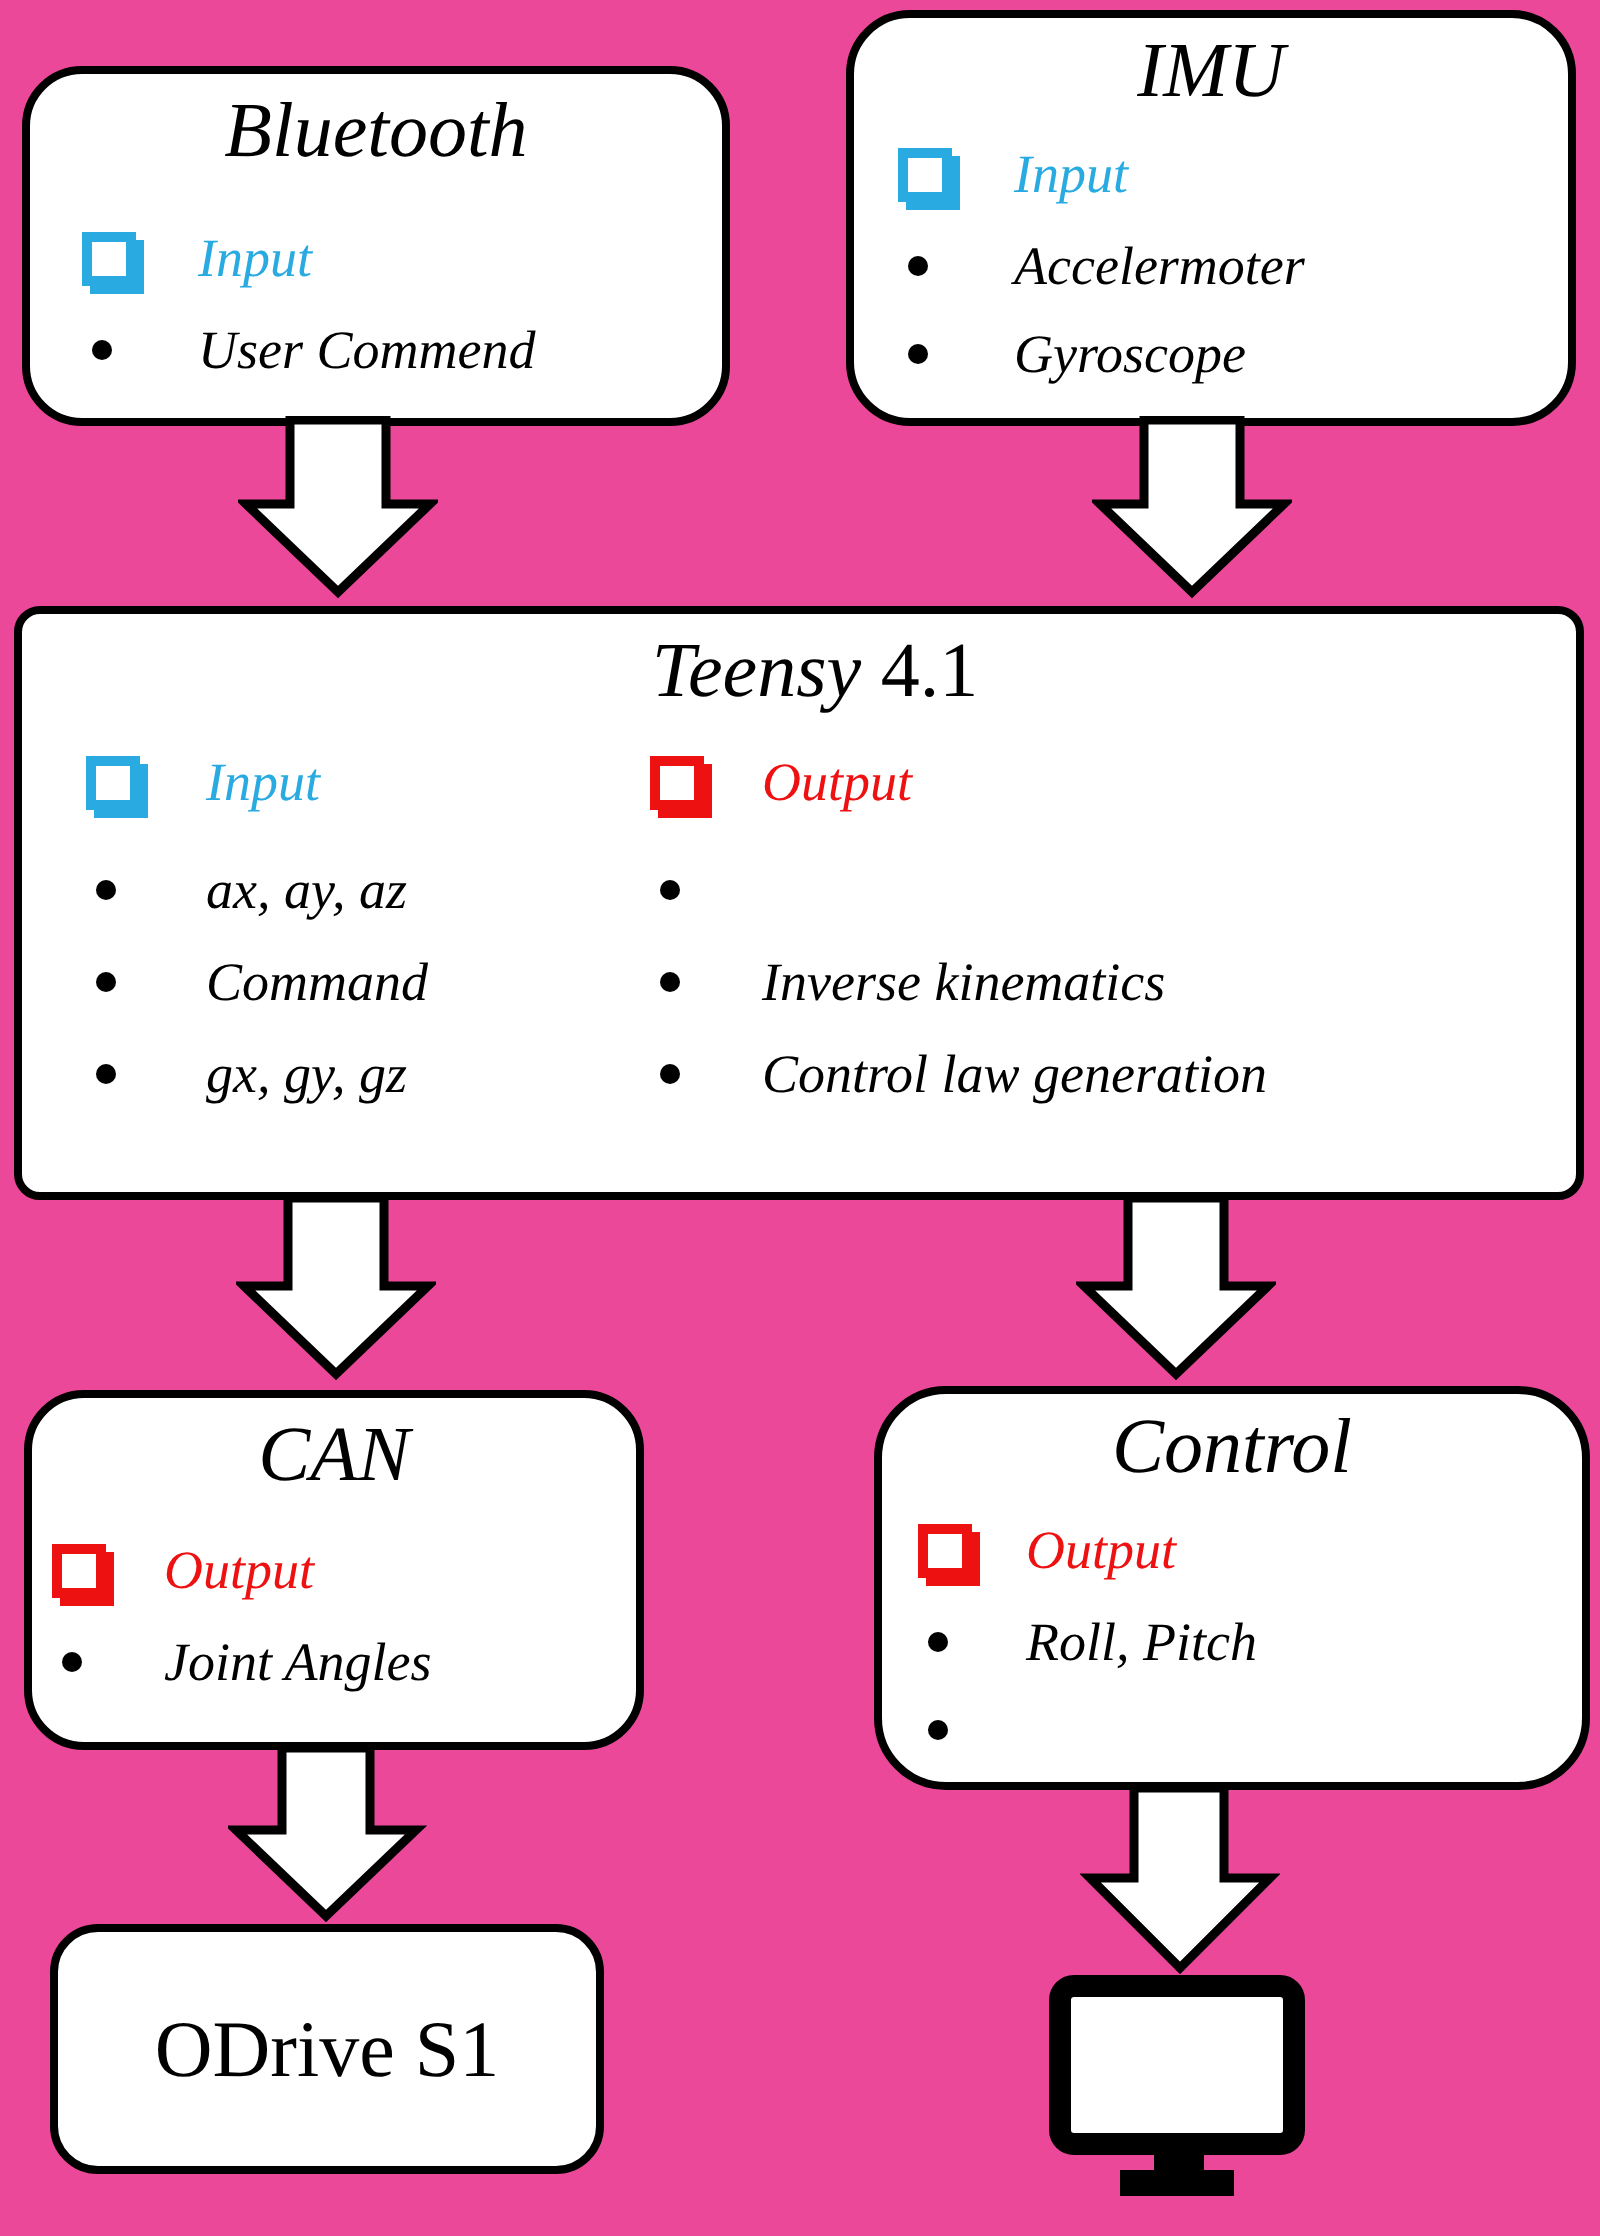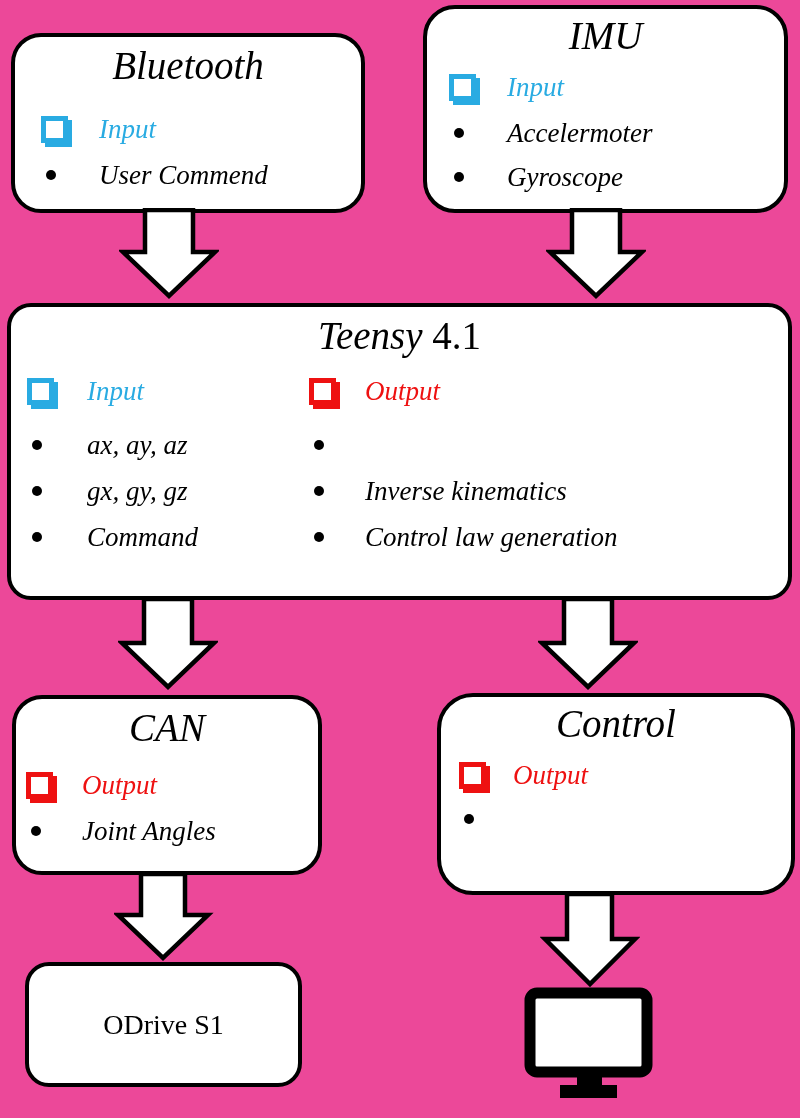--- a/index.html
+++ b/index.html
@@ -29,21 +29,21 @@
   .dot{width:10px;height:10px;border-radius:50%;background:#000;margin-left:5px;}
   .arrow{position:absolute;}
   .cols{display:flex;margin-top:12px;}
   .col-left{flex:0 0 292px;}
   .col-right{flex:1;}
   .col-left .marker{flex:0 0 76px;padding-left:16px;}
   .col-right .marker{flex:0 0 62px;padding-left:6px;}
   #can-box .marker{flex:0 0 66px;padding-left:10px;}
   #nodemcu-box .marker{flex:0 0 72px;padding-left:18px;}
   #odrive-box{display:flex;align-items:center;justify-content:center;}
-  #odrive-box .title{font-style:normal;font-size:28px;}
+  #odrive-box .title{font-style:normal;font-size:40px;}
   .mt20{margin-top:20px;}
   .mt14{margin-top:14px;}
   .mt8{margin-top:8px;}
   .mt6{margin-top:6px;}
   .mt4{margin-top:4px;}
 </style>
 </head>
 <body>
 
 <div id="stage">
@@ -87,21 +87,21 @@
   </div>
 
   <svg class="arrow" style="left:119px;top:208px;" width="100" height="92" viewBox="0 0 100 92">
     <polygon points="26,2 74,2 74,44 96,44 50,88 4,44 26,44" fill="#fff" stroke="#000" stroke-width="4.5"></polygon>
   </svg>
 
   <svg class="arrow" style="left:546px;top:208px;" width="100" height="92" viewBox="0 0 100 92">
     <polygon points="26,2 74,2 74,44 96,44 50,88 4,44 26,44" fill="#fff" stroke="#000" stroke-width="4.5"></polygon>
   </svg>
 
-  <div class="box" id="teensy-box" style="left:7px;top:303px;width:785px;height:297px;border-radius:24px;">
+  <div class="box" id="teensy-box" style="left:7px;top:303px;width:785px;height:297px;border-radius:13px;padding-left:16px;">
     <div class="title mt6">
       <span>Teensy</span><span class="upright"> 4.1</span>
     </div>
     <div class="cols">
       <div class="col-left">
         <div class="row">
           <span class="marker">
             <span class="sq blue"></span>
           </span>
           <span class="rowtext blue-text">Input</span>
@@ -109,27 +109,27 @@
         <div class="row mt14">
           <span class="marker">
             <span class="dot"></span>
           </span>
           <span class="rowtext">ax, ay, az</span>
         </div>
         <div class="row mt6">
           <span class="marker">
             <span class="dot"></span>
           </span>
+          <span class="rowtext">Command</span>
+        </div>
+        <div class="row mt6">
+          <span class="marker">
+            <span class="dot"></span>
+          </span>
           <span class="rowtext">gx, gy, gz</span>
-        </div>
-        <div class="row mt6">
-          <span class="marker">
-            <span class="dot"></span>
-          </span>
-          <span class="rowtext">Command</span>
         </div>
       </div>
       <div class="col-right">
         <div class="row">
           <span class="marker">
             <span class="sq red"></span>
           </span>
           <span class="rowtext red-text">Output</span>
         </div>
         <div class="row mt14">
@@ -177,20 +177,26 @@
     </div>
   </div>
 
   <div class="box" id="nodemcu-box" style="left:437px;top:693px;width:358px;height:202px;border-radius:36px;">
     <div class="title mt4">Control</div>
     <div class="row mt8">
       <span class="marker">
         <span class="sq red"></span>
       </span>
       <span class="rowtext red-text">Output</span>
+    </div>
+    <div class="row mt6">
+      <span class="marker">
+        <span class="dot"></span>
+      </span>
+      <span class="rowtext">Roll, Pitch</span>
     </div>
     <div class="row mt4">
       <span class="marker">
         <span class="dot"></span>
       </span>
     </div>
   </div>
 
   <svg class="arrow" style="left:114px;top:872px;" width="100" height="90" viewBox="0 0 100 90">
     <polygon points="27,2 71,2 71,43 94,43 49,86 4,43 27,43" fill="#fff" stroke="#000" stroke-width="4.5"></polygon>

